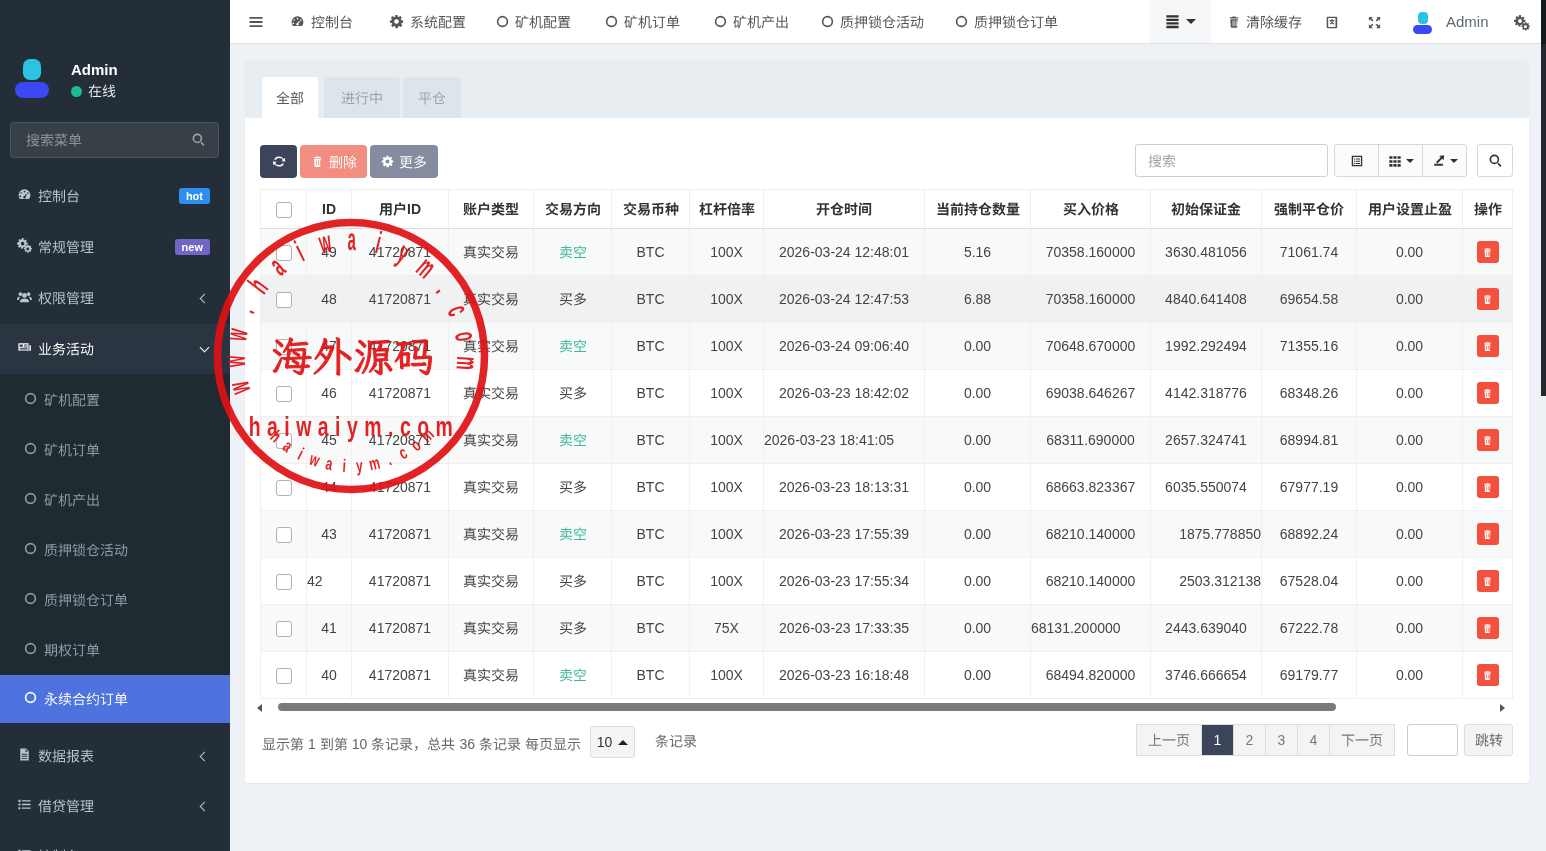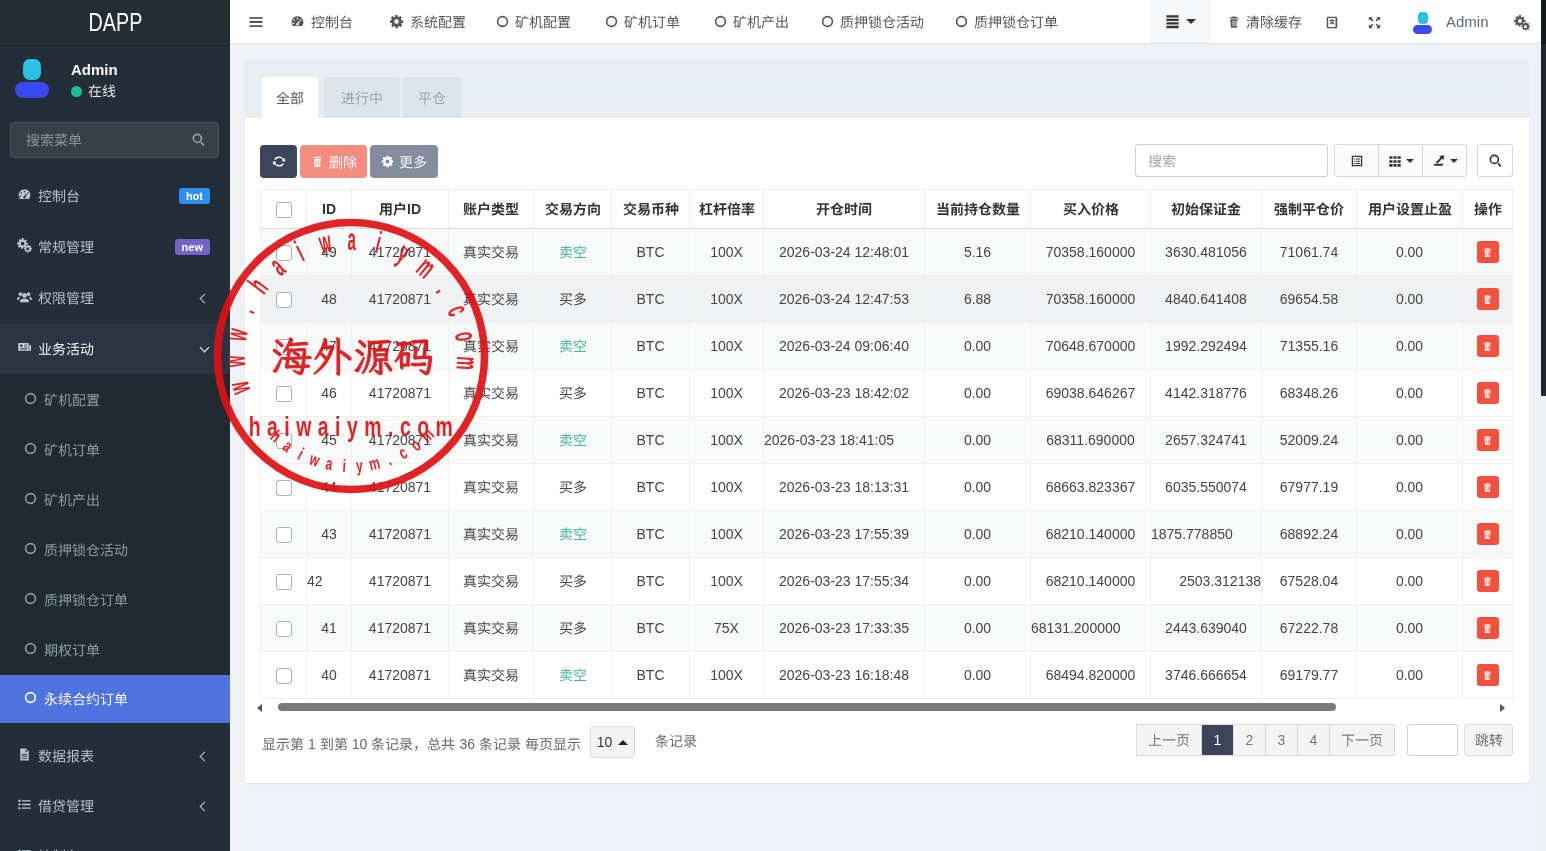--- a/index.html
+++ b/index.html
@@ -53,23 +53,20 @@
       <path id="tjl_zg" d="M300 698C252 759 162 832 96 870C112 882 134 907 146 923C214 879 307 796 360 725ZM629 735C699 792 780 874 818 927L875 884C836 830 752 751 683 696ZM667 197C624 249 568 294 502 332C439 295 385 252 344 201L348 197ZM378 38C326 129 223 233 74 305C91 316 115 342 128 360C191 326 246 288 294 247C333 293 379 334 431 369C311 426 171 462 35 481C49 498 64 529 70 548C219 524 372 481 502 412C621 476 764 519 919 541C929 521 948 490 964 474C820 456 686 422 574 370C661 314 734 244 782 159L732 128L718 132H405C426 106 444 80 460 54ZM461 487V593H147V660H461V877C461 888 457 891 446 891C435 892 395 892 357 890C367 909 377 937 380 956C438 956 477 956 503 945C530 934 537 915 537 877V660H852V593H537V487Z M1124 111C1179 160 1249 228 1280 272L1335 219C1300 177 1230 111 1176 65ZM1200 941V940C1214 921 1242 900 1408 782C1400 767 1389 737 1384 717L1280 788V354H1046V427H1206V787C1206 836 1175 870 1157 884C1171 897 1192 925 1200 941ZM1419 110V185H1816V438H1438V823C1438 921 1474 945 1586 945C1611 945 1790 945 1816 945C1925 945 1951 900 1962 737C1940 732 1908 719 1889 705C1884 847 1874 873 1812 873C1773 873 1621 873 1591 873C1527 873 1515 864 1515 824V510H1816V562H1891V110Z M2134 563C2199 599 2278 656 2316 694L2369 642C2329 604 2248 551 2185 517ZM2134 96V165H2740L2736 257H2164V326H2732L2726 418H2067V485H2461V668C2316 728 2165 789 2068 826L2108 893C2206 851 2337 795 2461 740V878C2461 892 2456 896 2440 897C2424 898 2368 898 2309 896C2319 915 2331 943 2335 962C2413 962 2464 962 2495 951C2527 940 2537 922 2537 879V644C2623 774 2748 871 2904 920C2914 900 2937 871 2953 855C2845 826 2751 773 2675 703C2739 664 2814 608 2874 557L2810 510C2765 555 2691 614 2629 656C2592 614 2561 566 2537 515V485H2940V418H2804C2813 315 2820 192 2822 96L2763 92L2750 96Z M3157 987C3262 950 3330 868 3330 760C3330 690 3300 645 3245 645C3204 645 3169 670 3169 717C3169 764 3203 788 3244 788L3261 786C3256 855 3212 902 3135 934Z M4759 666C4816 735 4875 828 4897 890L4958 852C4936 789 4875 700 4816 633ZM4412 611C4478 656 4554 727 4591 776L4647 728C4609 681 4532 613 4465 569ZM4281 639V846C4281 927 4312 949 4431 949C4455 949 4630 949 4656 949C4748 949 4773 921 4784 806C4762 802 4730 790 4713 779C4707 867 4700 881 4650 881C4611 881 4464 881 4435 881C4371 881 4360 875 4360 845V639ZM4137 655C4119 732 4084 820 4043 871L4112 904C4157 844 4190 750 4208 668ZM4265 313H4737V489H4265ZM4186 242V561H4820V242H4657C4692 191 4729 129 4761 72L4684 41C4658 101 4614 184 4575 242H4370L4429 212C4411 165 4365 96 4321 44L4257 74C4299 125 4341 195 4358 242Z M5587 730C5682 800 5804 900 5864 960L5935 914C5870 853 5745 758 5653 691ZM5329 693C5273 768 5160 855 5062 908C5079 921 5106 945 5121 961C5222 903 5335 810 5407 723ZM5089 252V324H5280V562H5048V635H5956V562H5720V324H5920V252H5720V49H5643V252H5357V49H5280V252ZM5357 562V324H5643V562Z"></path>
       <path id="tjl" d="M300 698C252 759 162 832 96 870C112 882 134 907 146 923C214 879 307 796 360 725ZM629 735C699 792 780 874 818 927L875 884C836 830 752 751 683 696ZM667 197C624 249 568 294 502 332C439 295 385 252 344 201L348 197ZM378 38C326 129 223 233 74 305C91 316 115 342 128 360C191 326 246 288 294 247C333 293 379 334 431 369C311 426 171 462 35 481C49 498 64 529 70 548C219 524 372 481 502 412C621 476 764 519 919 541C929 521 948 490 964 474C820 456 686 422 574 370C661 314 734 244 782 159L732 128L718 132H405C426 106 444 80 460 54ZM461 487V593H147V660H461V877C461 888 457 891 446 891C435 892 395 892 357 890C367 909 377 937 380 956C438 956 477 956 503 945C530 934 537 915 537 877V660H852V593H537V487Z M1124 111C1179 160 1249 228 1280 272L1335 219C1300 177 1230 111 1176 65ZM1200 941V940C1214 921 1242 900 1408 782C1400 767 1389 737 1384 717L1280 788V354H1046V427H1206V787C1206 836 1175 870 1157 884C1171 897 1192 925 1200 941ZM1419 110V185H1816V438H1438V823C1438 921 1474 945 1586 945C1611 945 1790 945 1816 945C1925 945 1951 900 1962 737C1940 732 1908 719 1889 705C1884 847 1874 873 1812 873C1773 873 1621 873 1591 873C1527 873 1515 864 1515 824V510H1816V562H1891V110Z M2134 563C2199 599 2278 656 2316 694L2369 642C2329 604 2248 551 2185 517ZM2134 96V165H2740L2736 257H2164V326H2732L2726 418H2067V485H2461V668C2316 728 2165 789 2068 826L2108 893C2206 851 2337 795 2461 740V878C2461 892 2456 896 2440 897C2424 898 2368 898 2309 896C2319 915 2331 943 2335 962C2413 962 2464 962 2495 951C2527 940 2537 922 2537 879V644C2623 774 2748 871 2904 920C2914 900 2937 871 2953 855C2845 826 2751 773 2675 703C2739 664 2814 608 2874 557L2810 510C2765 555 2691 614 2629 656C2592 614 2561 566 2537 515V485H2940V418H2804C2813 315 2820 192 2822 96L2763 92L2750 96Z"></path>
       <path id="myxs" d="M391 422C454 451 529 498 568 535H269L290 377H750L744 535H574L616 491C577 454 498 408 434 380ZM43 533V601H185C172 686 159 767 146 828H187L720 829C714 860 708 878 700 887C691 899 682 902 664 902C644 902 598 901 548 897C558 914 565 940 566 957C615 960 666 961 695 959C726 956 747 948 766 922C778 907 787 879 795 829H924V762H803C808 719 811 666 815 601H959V533H818L825 347C825 337 826 310 826 310H223C216 377 206 455 195 533ZM729 762H564L599 724C558 684 478 633 409 600H741C738 667 734 721 729 762ZM365 642C429 673 503 722 545 762H235L260 600H406ZM271 34C218 161 132 290 39 370C58 381 91 403 106 415C160 361 216 288 265 209H925V141H304C319 113 333 85 346 56Z M1464 418V599C1464 706 1421 825 1050 899C1066 915 1087 944 1096 960C1485 876 1541 737 1541 600V418ZM1545 770C1661 824 1812 907 1885 963L1932 903C1854 848 1703 769 1589 719ZM1171 285V752H1248V355H1760V750H1839V285H1478C1497 250 1517 207 1535 165H1935V95H1074V165H1449C1437 204 1419 249 1403 285Z M2244 310H2757V414H2244ZM2244 149H2757V252H2244ZM2171 89V475H2833V89ZM2820 550C2787 614 2727 700 2682 754L2740 783C2786 729 2842 650 2885 580ZM2124 583C2165 647 2213 735 2236 787L2297 757C2275 706 2224 620 2183 558ZM2571 515V841H2423V515H2352V841H2040V913H2960V841H2643V515Z M3234 529C3191 642 3117 753 3035 824C3054 834 3088 856 3104 869C3183 792 3262 673 3311 550ZM3684 560C3756 656 3832 786 3859 870L3934 836C3904 751 3826 625 3753 531ZM3149 114V188H3853V114ZM3060 357V431H3461V861C3461 877 3455 881 3437 882C3418 883 3352 883 3284 880C3296 903 3308 936 3311 959C3400 959 3459 958 3494 946C3530 933 3542 911 3542 862V431H3941V357Z"></path>
       <path id="syy" d="M427 55V837H51V912H950V837H506V439H881V364H506V55Z M1044 449V531H1960V449Z M2464 418V599C2464 706 2421 825 2050 899C2066 915 2087 944 2096 960C2485 876 2541 737 2541 600V418ZM2545 770C2661 824 2812 907 2885 963L2932 903C2854 848 2703 769 2589 719ZM2171 285V752H2248V355H2760V750H2839V285H2478C2497 250 2517 207 2535 165H2935V95H2074V165H2449C2437 204 2419 249 2403 285Z"></path>
       <path id="xyy" d="M55 114V189H441V959H520V429C635 491 769 574 839 630L892 562C812 501 653 411 534 353L520 369V189H946V114Z M1044 449V531H1960V449Z M2464 418V599C2464 706 2421 825 2050 899C2066 915 2087 944 2096 960C2485 876 2541 737 2541 600V418ZM2545 770C2661 824 2812 907 2885 963L2932 903C2854 848 2703 769 2589 719ZM2171 285V752H2248V355H2760V750H2839V285H2478C2497 250 2517 207 2535 165H2935V95H2074V165H2449C2437 204 2419 249 2403 285Z"></path>
       <path id="tz" d="M150 155H311V333H150ZM390 199C431 266 467 355 478 415L542 386C529 327 492 239 448 173ZM35 828 52 898C149 872 280 838 404 805L395 740L272 771V590H380V523H272V397H376V91H87V397H209V787L145 802V476H89V816ZM883 165C858 235 809 332 772 392L826 420C866 363 914 273 953 200ZM701 39V832C701 922 720 945 788 945C802 945 869 945 884 945C945 945 962 904 969 791C949 787 922 774 906 761C903 851 899 876 880 876C865 876 810 876 799 876C776 876 772 870 772 832V564C827 610 887 665 918 702L968 649C930 606 849 538 787 490L772 505V39ZM546 39V463L545 528C476 573 407 618 359 644L401 712L540 605C527 724 485 843 353 907C368 921 391 947 401 962C597 853 615 642 615 463V39Z M1081 548C1089 540 1120 534 1154 534H1243V679L1040 713L1056 786L1243 750V956H1315V736L1450 709L1447 644L1315 667V534H1418V466H1315V313H1243V466H1145C1177 396 1208 313 1234 227H1417V157H1255C1264 123 1272 89 1280 55L1206 40C1200 79 1192 118 1183 157H1046V227H1165C1142 309 1118 377 1107 402C1089 445 1075 478 1058 482C1067 500 1077 534 1081 548ZM1426 345V416H1573C1552 486 1531 551 1513 602H1801C1766 652 1723 712 1682 765C1647 742 1612 720 1579 701L1531 749C1633 810 1752 902 1810 961L1860 903C1830 874 1787 840 1738 804C1802 722 1871 627 1921 553L1868 527L1856 532H1616L1650 416H1959V345H1671L1703 227H1923V157H1722L1750 50L1675 40L1646 157H1465V227H1627L1594 345Z"></path>
       <path id="hwym" d="M653 730Q661 730 668 722Q675 714 679 704Q683 695 683 692Q683 684 669 673Q655 662 634 650Q613 638 592 628Q570 618 555 612Q540 605 538 605Q529 605 520 620Q513 631 513 638Q513 645 525 653Q578 683 631 720Q644 730 653 730ZM444 597 770 581Q766 622 761 662Q756 702 750 740L415 753Q423 716 430 676Q437 637 444 597ZM113 910H116Q133 910 154 866Q188 797 213 732Q238 668 252 622Q266 577 266 566Q266 550 258 550Q246 550 232 580Q198 650 163 714Q128 778 95 833Q88 844 79 853Q70 862 59 869Q51 874 51 879Q51 886 68 896Q85 907 113 910ZM676 520Q685 520 691 512Q697 504 700 495Q704 486 704 483Q704 475 684 462Q663 450 636 437Q609 424 586 415Q564 406 560 406Q551 406 543 417Q535 428 535 438Q535 446 548 453Q576 466 604 482Q632 497 660 514Q669 520 676 520ZM470 397 783 380Q780 455 774 532L451 547Q457 508 462 470Q466 432 470 397ZM215 509Q223 509 236 494Q249 479 249 469Q249 460 233 448Q215 434 190 416Q166 399 142 383Q119 367 102 356Q84 346 78 346Q69 346 61 358Q53 371 53 379Q53 388 67 397Q101 421 132 446Q162 471 193 497Q200 502 205 506Q210 509 215 509ZM805 791 920 786Q948 784 948 771Q948 764 938 754Q928 743 915 734Q902 726 892 726Q885 726 877 729Q867 733 855 734Q843 736 830 737L813 738Q818 700 823 660Q828 620 832 578L956 572H959Q982 570 982 558Q982 549 973 540Q964 531 952 524Q941 518 932 518Q928 518 925 518Q922 519 918 520Q908 523 898 524Q888 526 878 527L836 529Q839 491 842 454Q844 416 845 380Q845 377 848 372Q850 368 850 362Q850 349 833 339Q816 329 805 329Q803 329 800 330Q797 330 794 330L474 348Q428 328 414 328Q405 328 405 338Q405 341 406 345Q406 349 407 354Q409 359 409 365Q409 371 409 376Q409 398 406 432Q403 465 398 497Q394 529 391 550L347 552H337Q328 552 318 551Q307 550 296 546Q293 545 289 545Q284 545 284 550Q284 553 288 566Q293 578 306 590Q319 602 342 602Q347 602 354 602Q360 601 367 601L383 600Q376 640 368 682Q360 725 349 767Q348 770 348 772Q347 775 347 777Q347 784 360 798Q374 811 386 811Q392 811 400 809Q408 807 422 806L741 793Q732 844 726 867Q720 890 716 896Q712 902 708 902Q707 902 706 902Q705 901 703 901Q673 896 642 888Q611 879 580 867Q563 860 552 860Q542 860 542 866Q542 873 557 886Q572 898 594 912Q617 927 642 940Q667 953 688 961Q708 969 718 969Q736 969 755 949Q765 939 773 924Q781 909 789 878Q797 847 805 791ZM285 276Q297 264 297 255Q297 245 284 233Q276 225 256 206Q236 188 212 168Q189 148 170 134Q151 119 143 119Q130 119 122 133Q114 147 114 150Q114 158 127 170Q154 192 184 220Q213 249 239 278Q251 292 261 292Q270 292 285 276ZM450 261 876 234Q902 232 902 218Q902 212 892 201Q882 190 868 181Q855 172 845 172Q841 172 838 173Q834 174 830 176Q820 180 808 182Q797 184 784 185L483 207Q484 205 491 192Q498 180 507 163Q516 146 522 132Q529 118 529 114Q529 105 516 94Q503 83 487 74Q471 66 463 66Q453 66 453 79V90Q453 108 436 155Q418 202 386 264Q355 326 312 391Q298 413 298 423Q298 430 304 430Q313 430 332 412Q350 394 372 367Q394 340 415 312Q436 283 450 261Z M1282 330 1457 320Q1417 444 1360 553Q1348 539 1332 522Q1316 504 1300 487Q1283 470 1270 459Q1256 448 1250 448Q1240 448 1229 460Q1218 473 1218 481Q1218 487 1224 493Q1252 518 1278 546Q1305 573 1330 606Q1281 690 1216 767Q1152 844 1069 918Q1048 936 1048 948Q1048 954 1055 954Q1066 954 1086 940Q1200 862 1281 772Q1362 682 1421 573Q1480 464 1524 331Q1526 326 1532 318Q1538 309 1538 299Q1538 288 1524 275Q1509 262 1489 262H1482L1310 273Q1325 240 1338 207Q1351 174 1362 142Q1363 139 1364 136Q1364 133 1364 130Q1364 118 1352 106Q1339 94 1324 86Q1308 78 1300 78Q1292 78 1292 89Q1292 93 1292 96Q1293 99 1293 102Q1293 114 1282 154Q1272 195 1248 258Q1224 320 1184 397Q1145 474 1086 557Q1072 575 1072 588Q1072 595 1078 595Q1088 595 1120 562Q1153 530 1196 470Q1240 411 1282 330ZM1609 124 1610 865Q1610 901 1602 936Q1601 939 1601 943Q1601 955 1612 964Q1624 972 1638 976Q1652 981 1659 981Q1675 981 1675 963L1674 430Q1716 457 1752 484Q1789 511 1826 540Q1862 570 1904 607Q1914 615 1920 615Q1929 615 1938 606Q1946 596 1952 584Q1957 573 1957 567Q1957 557 1942 545Q1829 454 1762 414Q1696 373 1691 373Q1683 373 1674 383V103Q1674 91 1663 84Q1652 76 1638 72Q1624 67 1612 66Q1601 64 1600 64Q1591 64 1591 69Q1591 71 1594 76Q1609 99 1609 124Z M2505 682V696Q2505 702 2504 706Q2504 711 2503 715Q2490 752 2466 792Q2442 831 2410 876Q2396 894 2396 905Q2396 911 2402 911Q2409 911 2420 904Q2431 896 2432 895Q2470 866 2506 820Q2542 775 2574 726Q2576 722 2576 719Q2576 709 2563 698Q2550 687 2534 680Q2519 672 2513 672Q2505 672 2505 682ZM2951 843Q2951 838 2938 818Q2925 799 2906 773Q2886 747 2865 722Q2844 696 2827 680Q2810 663 2804 663Q2797 663 2784 672Q2770 682 2770 693Q2770 700 2781 713Q2841 782 2891 863Q2904 882 2912 882Q2915 882 2924 877Q2934 872 2942 863Q2951 854 2951 843ZM2109 899H2114Q2125 899 2132 890Q2140 882 2147 866Q2176 809 2211 734Q2246 658 2271 582Q2277 565 2277 555Q2277 542 2269 542Q2257 542 2242 570Q2221 609 2196 654Q2170 699 2144 742Q2117 786 2092 821Q2085 832 2076 839Q2067 846 2056 854Q2046 861 2046 865Q2046 873 2060 881Q2075 889 2091 894Q2107 898 2109 899ZM2782 498 2774 575 2569 587 2564 510ZM2793 382 2786 450 2560 463 2555 397ZM2225 508Q2237 508 2247 492Q2257 475 2257 465Q2257 457 2246 444Q2234 432 2204 410Q2175 389 2121 354Q2108 346 2100 346Q2087 346 2078 360Q2068 373 2068 381Q2068 387 2074 391Q2079 395 2086 400Q2117 421 2146 444Q2174 468 2202 495Q2216 508 2225 508ZM2648 633 2650 897Q2607 887 2559 862Q2541 853 2532 853Q2525 853 2525 858Q2525 867 2540 882Q2579 921 2617 945Q2655 969 2669 969Q2681 969 2696 959Q2712 949 2712 926Q2712 918 2711 909Q2710 900 2710 890L2707 629L2826 623Q2840 622 2848 620Q2856 619 2856 612Q2856 602 2831 573L2855 383Q2856 378 2859 373Q2862 368 2862 362Q2862 348 2847 338Q2832 328 2822 328Q2819 328 2816 328Q2814 329 2811 329L2660 339Q2675 316 2687 295Q2699 274 2709 252Q2710 251 2710 247Q2710 240 2699 231Q2688 222 2674 215Q2659 208 2650 208Q2642 208 2642 220V226Q2642 233 2632 266Q2623 299 2597 343L2554 346Q2503 329 2489 329Q2480 329 2480 335Q2480 339 2482 344Q2485 349 2489 356Q2494 366 2496 378Q2499 390 2500 408L2515 584Q2516 588 2516 592Q2516 596 2516 600Q2516 607 2516 613Q2515 619 2514 625Q2514 627 2514 630Q2513 632 2513 634Q2513 651 2531 661Q2549 671 2560 671Q2574 671 2574 652V647L2573 637ZM2440 216 2882 188Q2911 186 2911 173Q2911 168 2902 158Q2894 147 2882 138Q2869 129 2857 129Q2854 129 2851 130Q2848 130 2844 131Q2827 136 2807 137L2440 162Q2385 138 2371 138Q2363 138 2363 145Q2363 148 2364 152Q2366 155 2367 160Q2374 178 2376 196Q2377 213 2378 234V275Q2378 339 2374 416Q2369 493 2354 576Q2340 660 2312 744Q2284 828 2237 906Q2225 925 2225 936Q2225 943 2231 943Q2245 943 2271 912Q2297 880 2328 823Q2358 766 2384 688Q2410 611 2423 520Q2433 453 2436 371Q2440 289 2440 216ZM2281 306Q2287 306 2295 298Q2303 289 2310 279Q2316 269 2316 263Q2316 257 2303 242Q2290 226 2270 206Q2250 187 2228 169Q2207 151 2190 140Q2173 128 2166 128Q2154 128 2144 140Q2134 152 2134 160Q2134 168 2148 180Q2177 204 2202 228Q2226 253 2259 291Q2271 306 2281 306Z M3156 788Q3156 807 3175 817Q3194 827 3205 827Q3220 827 3220 809V805L3219 763L3362 757Q3373 756 3380 754Q3388 752 3388 743Q3388 734 3366 706L3380 483Q3381 478 3383 473Q3385 468 3385 459Q3385 450 3374 440Q3363 430 3343 430H3336L3206 438L3200 437Q3239 357 3280 237L3422 228Q3426 228 3428 227Q3445 224 3445 214Q3445 198 3416 179Q3404 171 3396 171Q3388 171 3380 174Q3372 177 3344 180L3100 196L3061 191Q3054 191 3054 201Q3054 211 3078 240Q3086 248 3109 248L3133 247L3214 242Q3180 354 3134 450Q3089 547 3057 594Q3025 641 3025 650Q3025 660 3033 660Q3041 660 3075 626Q3109 592 3152 523L3160 733V741Q3160 766 3156 788ZM3319 485 3310 704 3217 709 3209 491ZM3490 754H3505L3763 738Q3785 735 3785 723Q3785 715 3776 703Q3767 691 3756 682Q3744 673 3737 673Q3730 673 3720 676Q3711 680 3679 683L3477 696H3470Q3449 696 3437 692Q3425 687 3421 687Q3417 687 3417 692Q3425 734 3444 744Q3463 754 3490 754ZM3760 117 3521 135H3513Q3489 135 3478 132Q3466 129 3461 129Q3453 129 3453 136Q3458 165 3483 188Q3492 197 3513 197H3522Q3527 197 3533 196L3746 181L3701 520L3547 527Q3562 423 3573 328V323Q3573 311 3562 302Q3552 294 3532 286Q3513 277 3503 277Q3493 277 3493 285Q3493 287 3498 298Q3503 310 3503 340V350Q3502 372 3498 406Q3493 439 3488 477Q3484 515 3480 534Q3476 553 3476 558Q3476 572 3493 582Q3510 592 3520 592Q3531 592 3538 588Q3545 584 3556 583L3851 565Q3845 679 3833 752Q3821 825 3792 895Q3790 901 3785 901H3782Q3716 880 3682 862Q3649 845 3638 845Q3627 845 3627 853Q3627 867 3674 904Q3722 942 3752 957Q3783 972 3796 972Q3808 972 3825 958Q3842 944 3849 928Q3897 821 3910 626Q3914 564 3916 558Q3918 552 3918 543Q3918 534 3906 523Q3893 512 3874 512H3867L3770 516L3816 172Q3817 166 3819 160Q3821 155 3821 146Q3821 138 3805 127Q3789 116 3774 116Z"></path>
     </defs>
   </svg>
 <div class="abs" style="left:0;top:0;width:230px;height:851px;background:#242e38;z-index:2">
-<div class="abs" style="left:0;top:0;width:230px;height:46px;background:#232d36;border-bottom:1px solid #1c252c">
-      <div style="text-align:center;line-height:45px;color:#fff;font-size:26px;"><span style="display:inline-block;transform:scaleX(0.76)">DAPP</span></div>
-    </div>
 <div class="abs" style="left:15px;top:59px;width:34px;height:39px">
       <div class="abs" style="left:8px;top:0;width:18px;height:21px;background:#2bc3e4;border-radius:7px"></div>
       <div class="abs" style="left:0;top:23px;width:34px;height:16px;background:#3b49f4;border-radius:8px"></div>
     </div>
 <div class="abs" style="left:71px;top:61px;color:#fff;font-weight:bold;font-size:15px">Admin</div>
 <div class="abs flex" style="left:71px;top:84px;gap:6px">
       <span style="width:11px;height:11px;border-radius:50%;background:#1ebc8e"></span>
       <span style="color:#fff">
         <svg class="z" style="width:28.0px;height:14px;fill:#eee;" viewBox="0 0 2000 1000">
           <use href="#zx"></use>
@@ -675,21 +672,21 @@
                   <use href="#mk"></use>
                 </svg>
               </div>
             </td>
 <td style="border:1px solid #f0f0f0;text-align:center">BTC</td>
 <td style="border:1px solid #f0f0f0;text-align:center">100X</td>
 <td style="border:1px solid #f0f0f0;text-align:left">2026-03-23 18:41:05</td>
 <td style="border:1px solid #f0f0f0;text-align:center">0.00</td>
 <td style="border:1px solid #f0f0f0;text-align:center">68311.690000</td>
 <td style="border:1px solid #f0f0f0;text-align:center">2657.324741</td>
-<td style="border:1px solid #f0f0f0;text-align:center">52009.24</td>
+<td style="border:1px solid #f0f0f0;text-align:center">68994.81</td>
 <td style="border:1px solid #f0f0f0;text-align:center">0.00</td>
 <td style="border:1px solid #f0f0f0;text-align:center">
               <div class="flex" style="justify-content:center">
                 <div class="flex" style="width:22px;height:22px;background:#f4503e;border-radius:3px;justify-content:center">
                   <svg width="11" height="11" viewBox="0 0 16 16" style="fill:#fff;">
                     <path d="M6.3 1.8h3.4l.5.9h2.6v1.2H3.2V2.7h2.6zM3.8 4.8h8.4l-.5 9a1 1 0 0 1-1 .9H5.3a1 1 0 0 1-1-.9zm2.6 1.6v6.4h.9V6.4zm2.2 0v6.4h.9V6.4zm2.2 0v6.4h.9V6.4z"></path>
                   </svg>
                 </div>
               </div>
             </td>
@@ -746,21 +743,21 @@
                 <svg class="z" style="width:28.0px;height:14px;fill:#41b79d;" viewBox="0 0 2000 1000">
                   <use href="#mk"></use>
                 </svg>
               </div>
             </td>
 <td style="border:1px solid #f0f0f0;text-align:center">BTC</td>
 <td style="border:1px solid #f0f0f0;text-align:center">100X</td>
 <td style="border:1px solid #f0f0f0;text-align:center">2026-03-23 17:55:39</td>
 <td style="border:1px solid #f0f0f0;text-align:center">0.00</td>
 <td style="border:1px solid #f0f0f0;text-align:center">68210.140000</td>
-<td style="border:1px solid #f0f0f0;text-align:left">1875.778850</td>
+<td style="border:1px solid #f0f0f0;text-align:right">1875.778850</td>
 <td style="border:1px solid #f0f0f0;text-align:center">68892.24</td>
 <td style="border:1px solid #f0f0f0;text-align:center">0.00</td>
 <td style="border:1px solid #f0f0f0;text-align:center">
               <div class="flex" style="justify-content:center">
                 <div class="flex" style="width:22px;height:22px;background:#f4503e;border-radius:3px;justify-content:center">
                   <svg width="11" height="11" viewBox="0 0 16 16" style="fill:#fff;">
                     <path d="M6.3 1.8h3.4l.5.9h2.6v1.2H3.2V2.7h2.6zM3.8 4.8h8.4l-.5 9a1 1 0 0 1-1 .9H5.3a1 1 0 0 1-1-.9zm2.6 1.6v6.4h.9V6.4zm2.2 0v6.4h.9V6.4zm2.2 0v6.4h.9V6.4z"></path>
                   </svg>
                 </div>
               </div>

